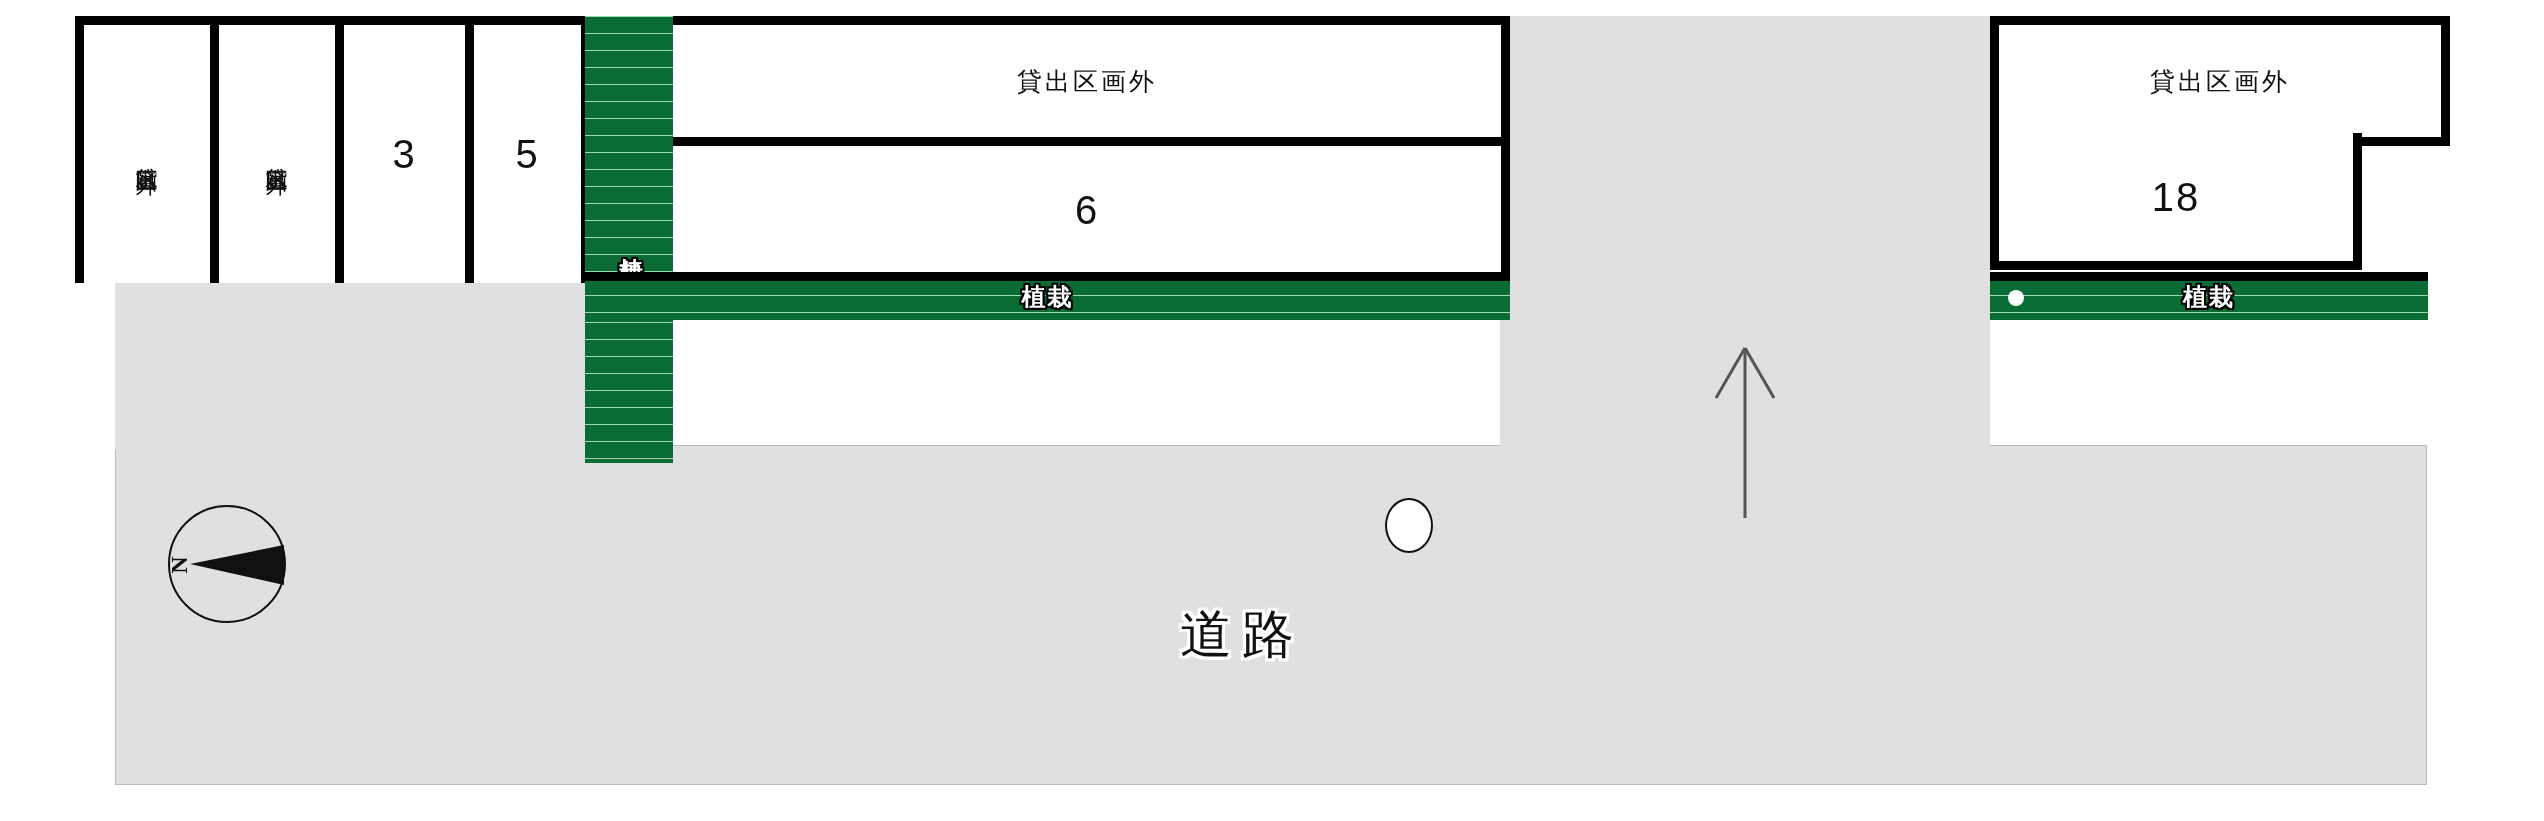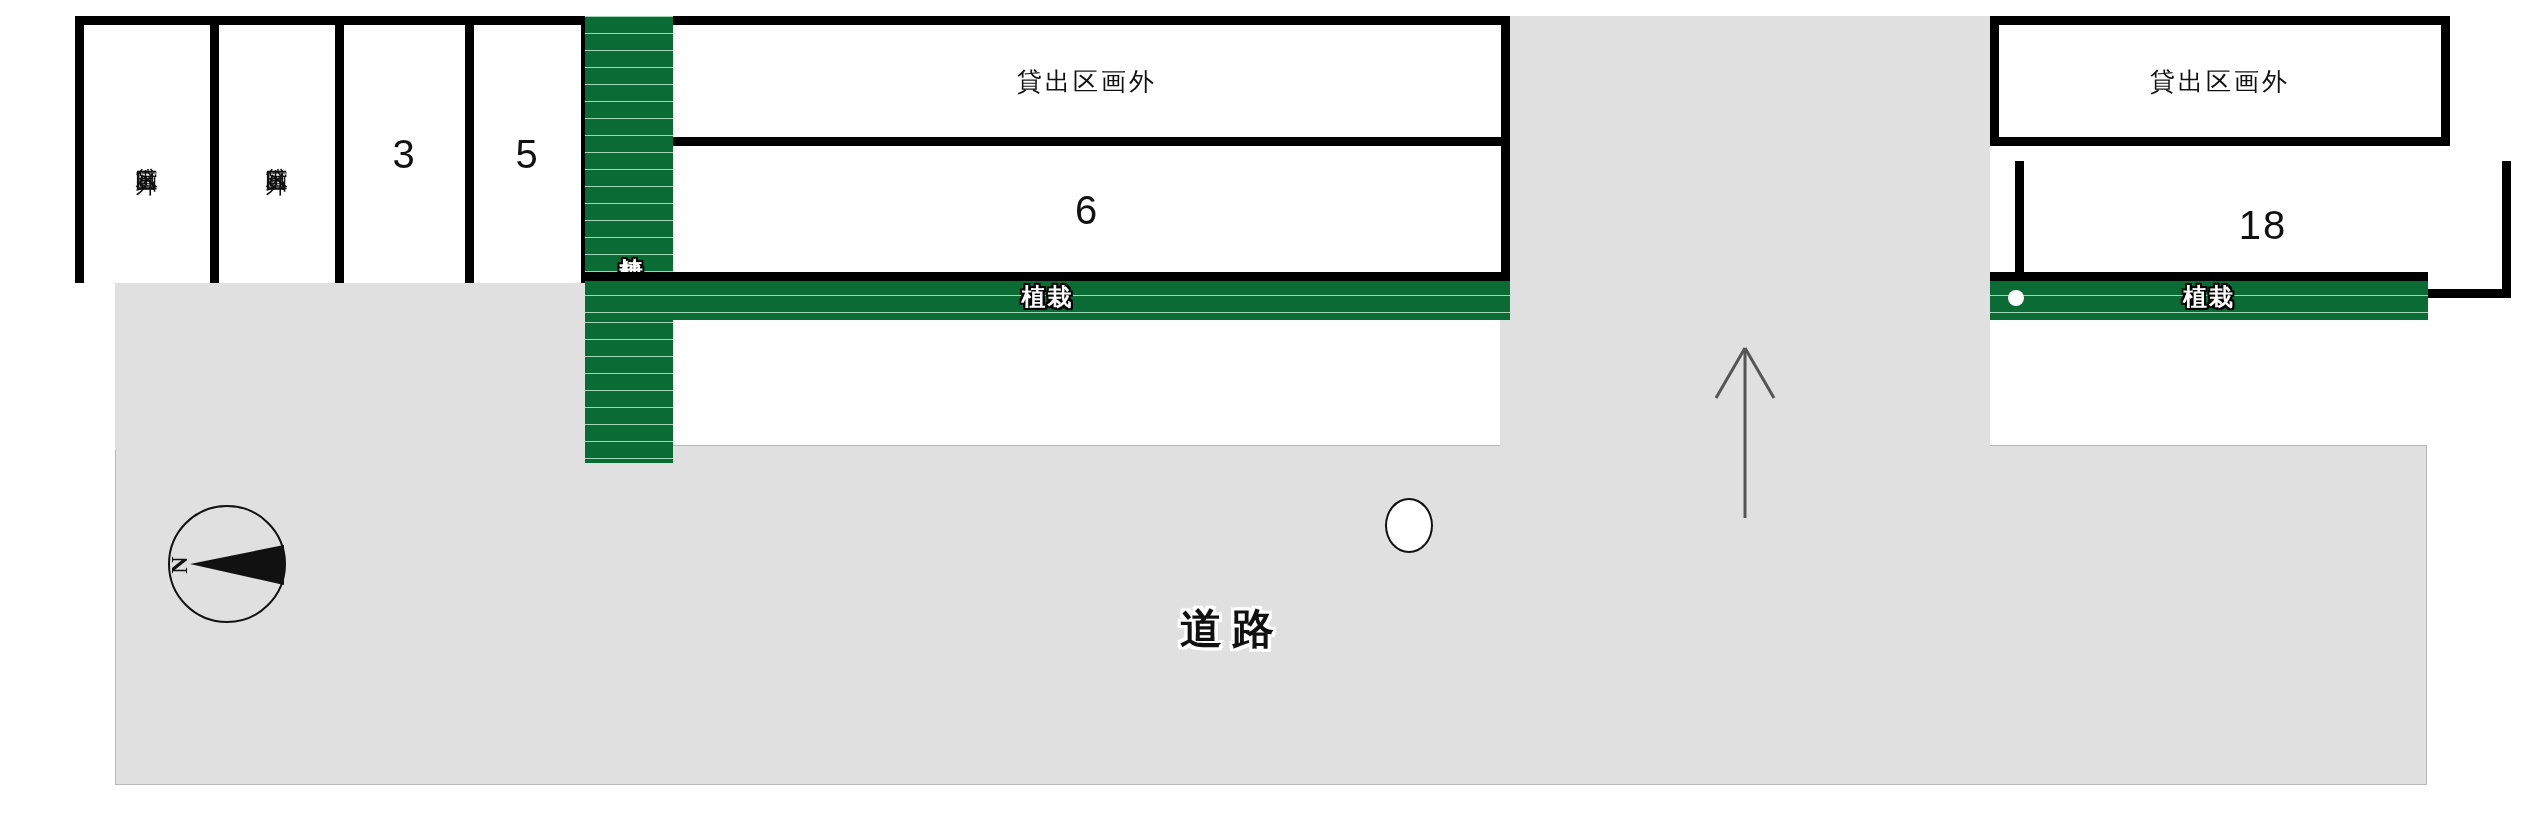--- a/index.html
+++ b/index.html
@@ -99,22 +99,22 @@
   .planting-label.vertical {
     writing-mode: vertical-rl;
     text-orientation: upright;
   }
 
   
   .bar { background: #000000; position: absolute; }
 
   
   .road-label {
-    font-size: 42px;
-    font-weight: 700;
+    font-size: 52px;
+    font-weight: 400;
     color: #111111;
     letter-spacing: 10px;
     line-height: 1;
     text-shadow:
       -3px -3px 0 #fff, 0 -3px 0 #fff, 3px -3px 0 #fff,
       -3px  0   0 #fff,               3px  0   0 #fff,
       -3px  3px 0 #fff, 0  3px 0 #fff, 3px  3px 0 #fff;
     text-align: center;
   }
 
@@ -191,21 +191,21 @@
     <span class="planting-label">植栽</span>
   </div>
   <div class="bar" style="left:585px; top:272px; width:925px; height:9px;"></div>
 
   <div class="abs marker-circle" style="left:1385px; top:498px; width:48px; height:55px;"></div>
 
   <div class="abs stall with-bottom" style="left:1990px; top:16px; width:460px; height:130px;">
     <span class="stall-label-h">貸出区画外</span>
   </div>
 
-  <div class="abs stall no-top with-bottom" style="left:1990px; top:161px; width:496px; height:137px;margin-left:25px;">
+  <div class="abs stall no-top with-bottom" style="left:1990px; top:133px; width:372px; height:137px;">
     <span class="stall-num">18</span>
   </div>
 
   <div class="planting" style="left:1990px; top:278px; width:438px; height:42px;">
     <span class="planting-label">植栽</span>
   </div>
   <div class="bar" style="left:1990px; top:272px; width:438px; height:9px;"></div>
 
   <div class="abs marker-dot" style="left:2008px; top:290px; width:16px; height:16px;"></div>
 

